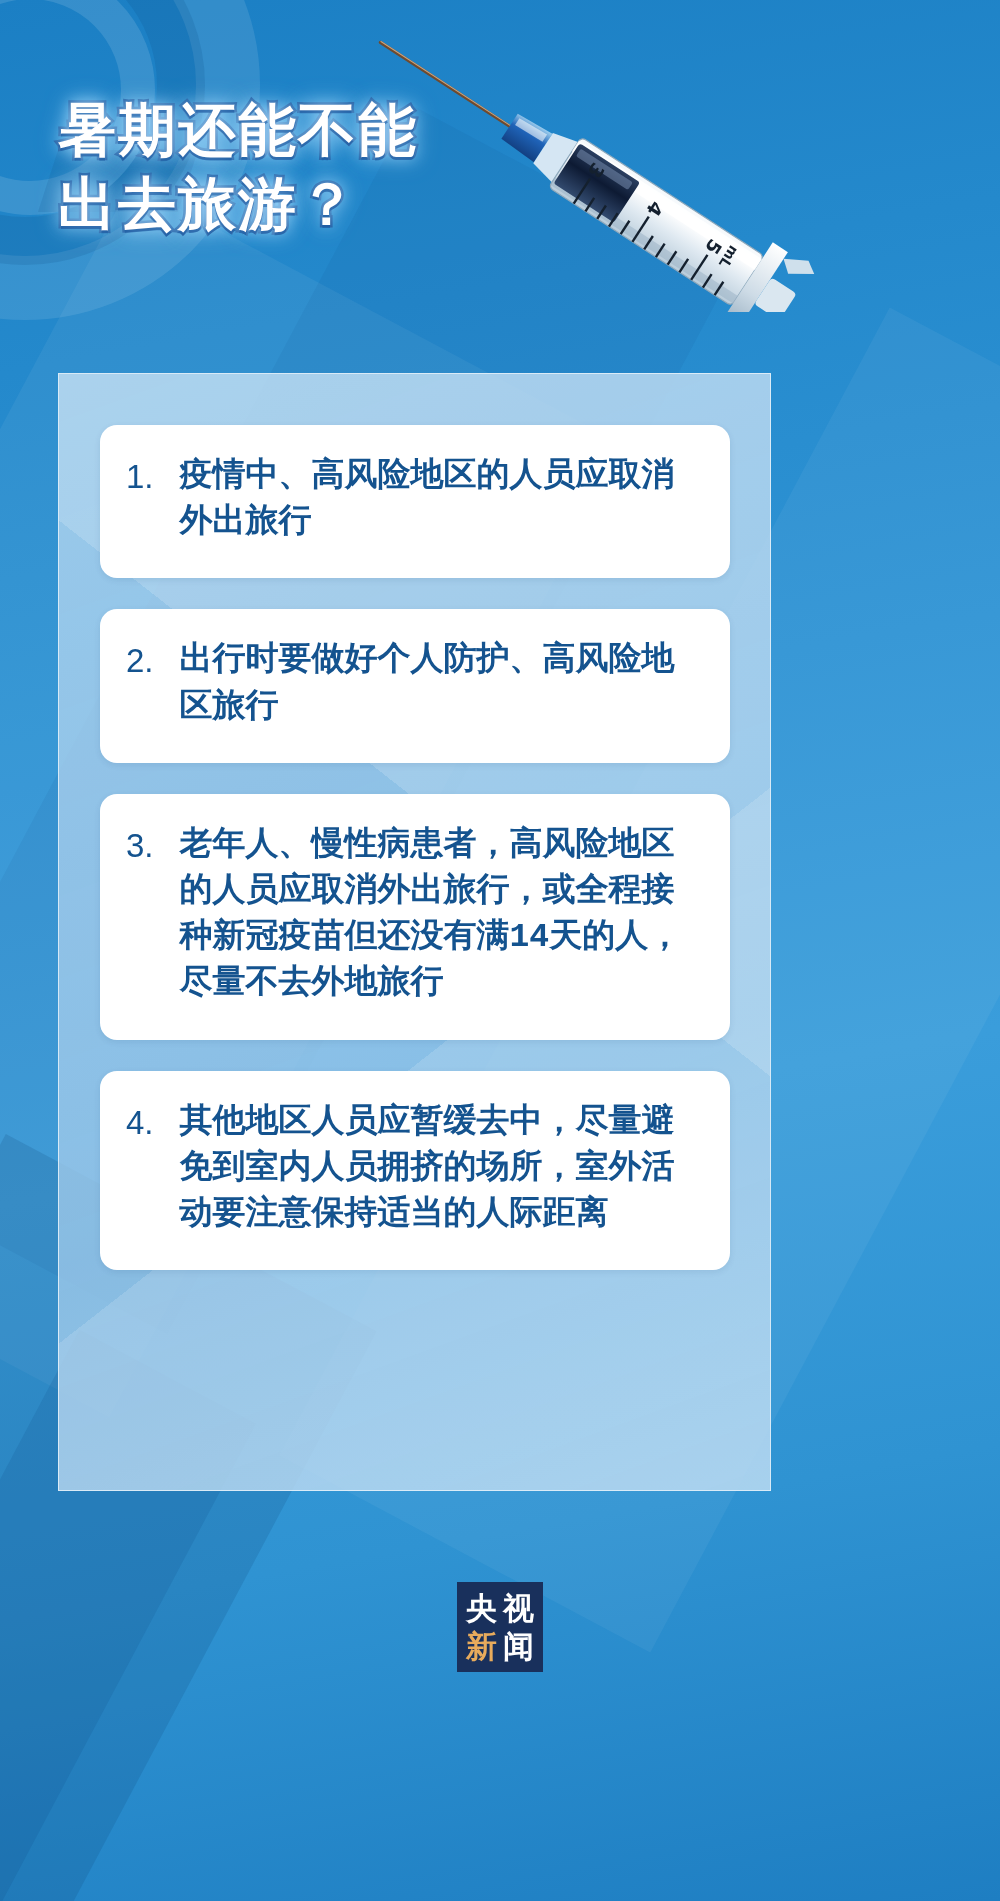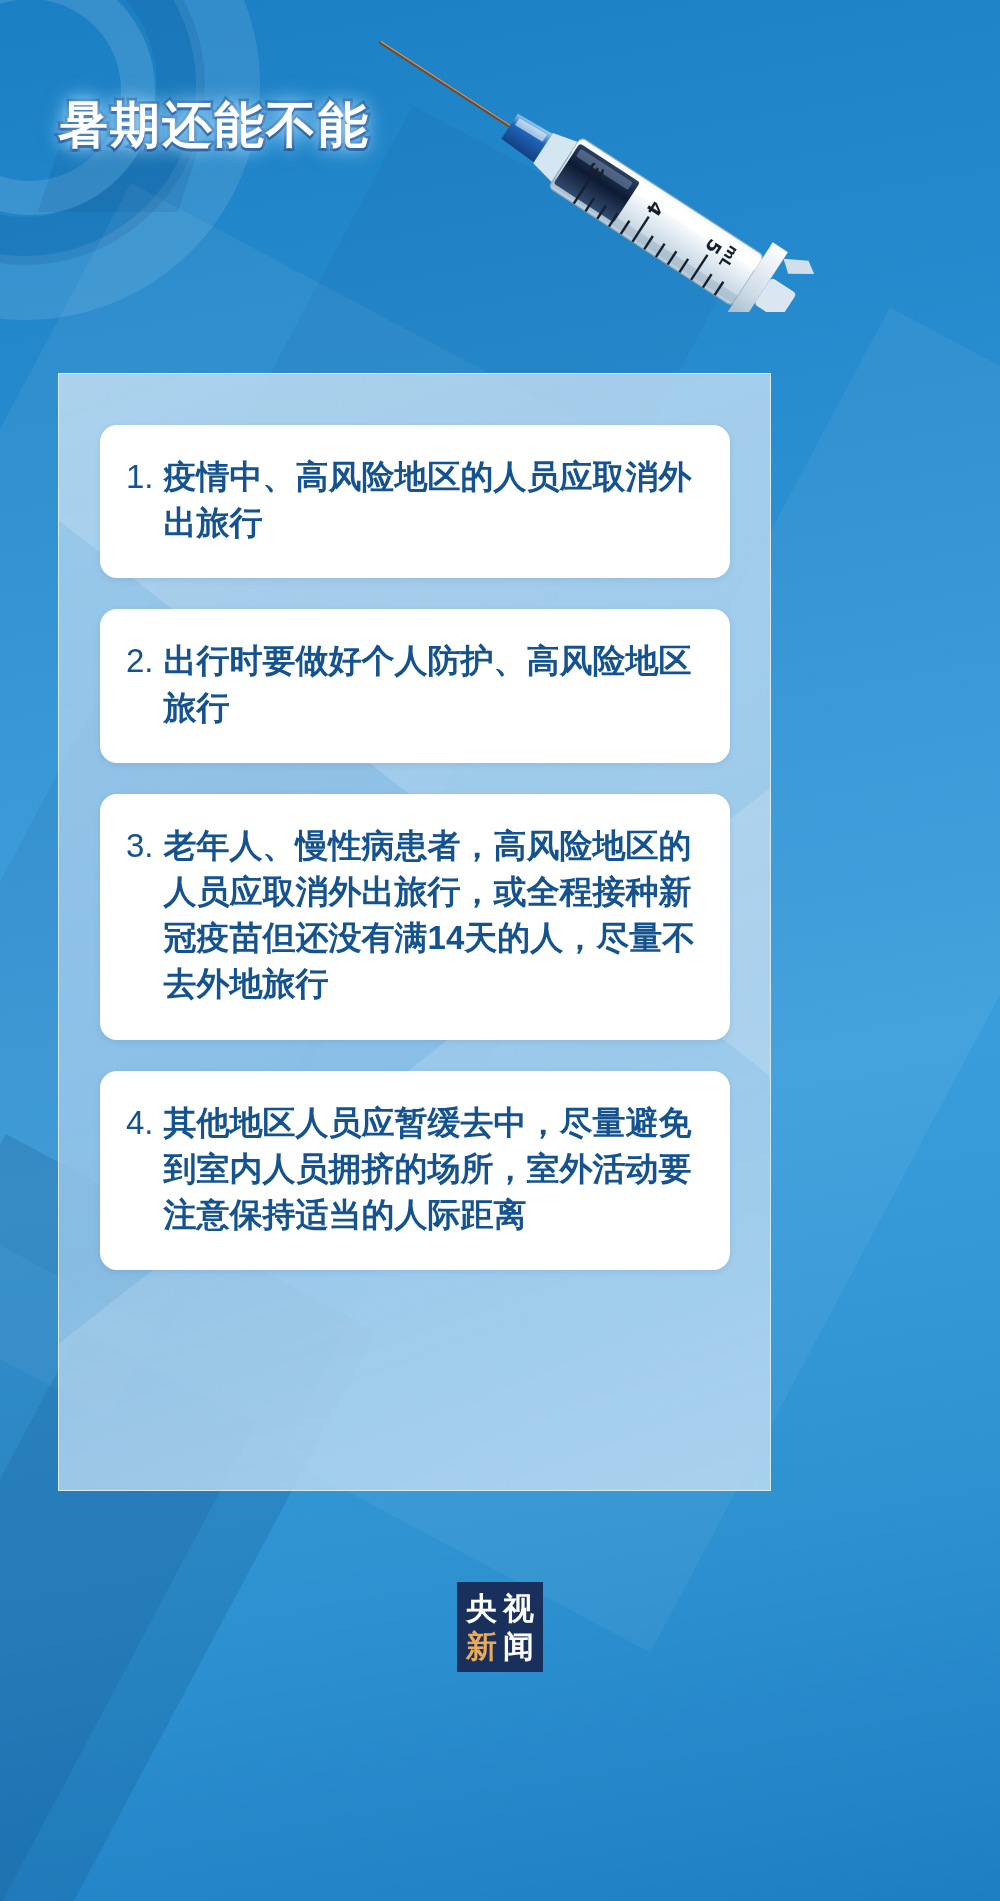--- a/index.html
+++ b/index.html
@@ -80,21 +80,21 @@
 
   
   .headline {
     position: absolute;
     left: 58px; top: 96px;
     width: 620px;
     z-index: 6;
   }
   .headline-line {
     font-family: "DejaVu Sans", "Liberation Sans", sans-serif;
-    font-size: 50px;
+    font-size: 58px;
     font-weight: 700;
     line-height: 1.18;
     letter-spacing: 2px;
     color: #ffffff;
     white-space: nowrap;
     -webkit-text-stroke: 5px #15539c;
     paint-order: stroke fill;
     text-shadow:
        0 0 0 #15539c,
        0 3px 0 rgba(21,83,156,0.55),
@@ -153,21 +153,22 @@
     font-weight: 400;
     color: #14538f;
     font-family: "Liberation Sans", sans-serif;
   }
   .card-text {
     font-size: 33px;
     line-height: 1.40;
     font-weight: 700;
     color: #14538f;
     letter-spacing: 0px;
-    font-family: Liberation Sans, sans-serif;
+    font-family: Liberation Mono, monospace;
+    margin-left: 16px;
   }
 
   
   .logo {
     position: absolute;
     left: 50%;
     top: 1582px;
     transform: translateX(-50%);
     width: 86px; height: 90px;
     background: #19305c;
@@ -274,20 +275,21 @@
 
       <path d="M480 104 L498 104 L498 196 L480 196 Z" fill="url(#flangeGrad)"></path>
       <path d="M498 112 L520 100 L532 108 L510 122 Z" fill="#cfe0ec"></path>
       <path d="M498 188 L520 200 L532 192 L510 178 Z" fill="#cfe0ec"></path>
       <rect x="498" y="134" width="30" height="32" rx="4" fill="#dae7f0"></rect>
     </g>
   </svg>
 
   <div class="headline">
     <div class="headline-line">暑期还能不能</div>
+    <div class="headline-line">出去旅游？</div>
   </div>
 
   <div class="panel"></div>
 
   <div class="cards">
 
     <div class="card">
       <div class="card-body">
         <div class="card-num">1.</div>
         <div class="card-text">疫情中、高风险地区的人员应取消外出旅行</div>

